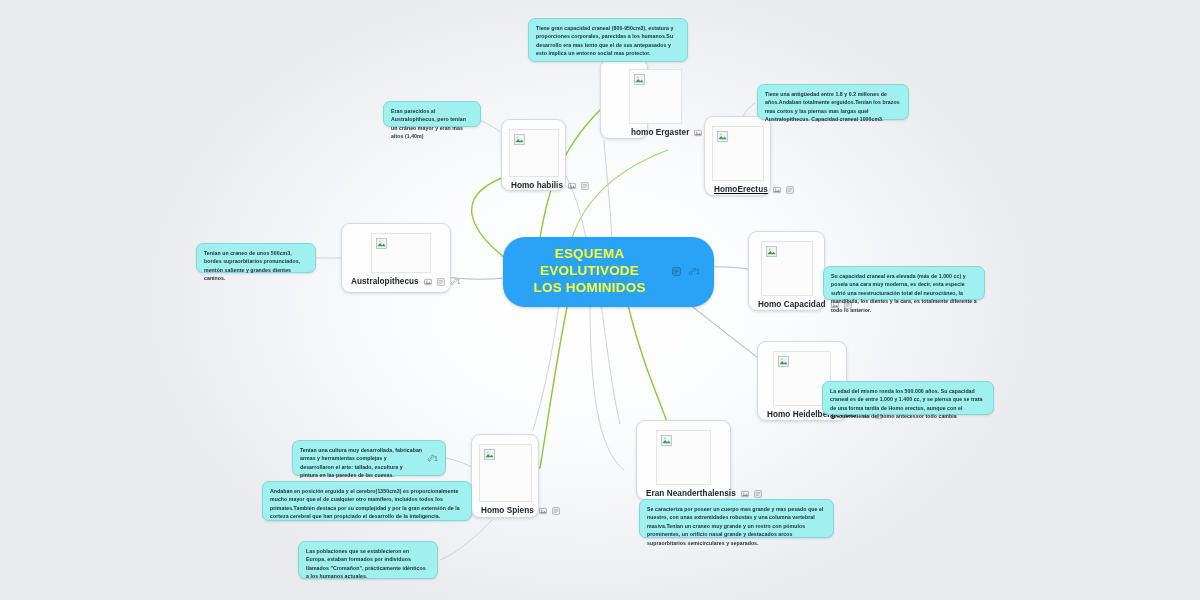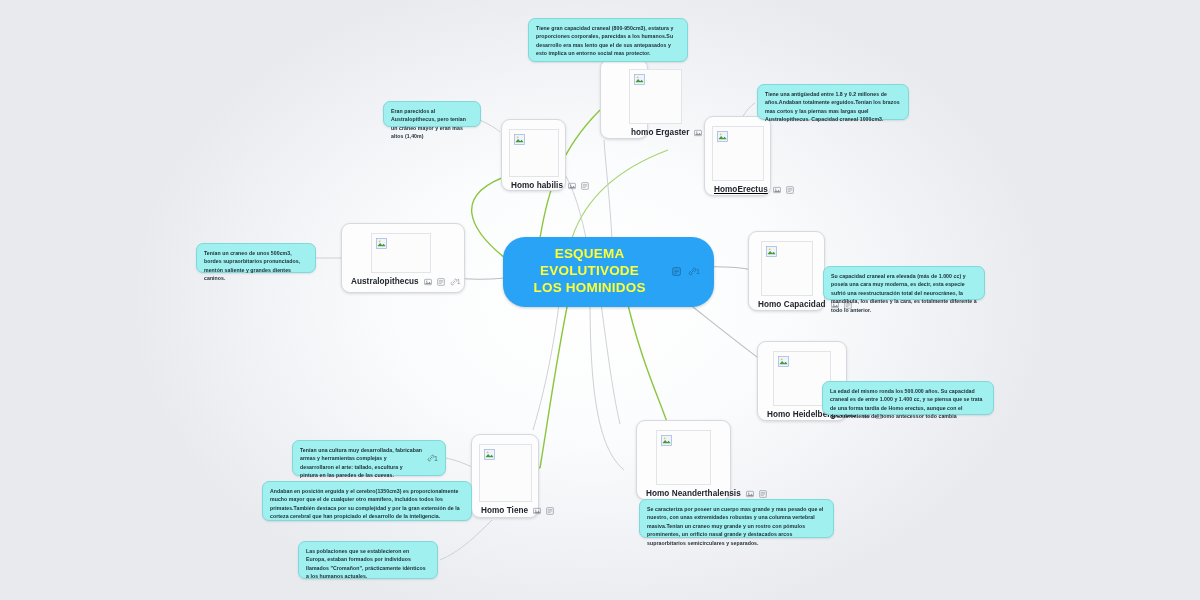--- a/index.html
+++ b/index.html
@@ -190,21 +190,21 @@
       </span>
       <span style="display:flex;align-items:center;gap:2px;">
         <svg class="ico" width="9" height="9" viewBox="0 0 12 12">
           <path d="M4.6 7.4L7.4 4.6M3.2 6l-1 1a1.9 1.9 0 002.7 2.7l1-1M8.8 6l1-1A1.9 1.9 0 107.1 2.3l-1 1" stroke="#0b3f63" stroke-width="1.1" fill="none" stroke-linecap="round"></path>
         </svg>
         <span class="icon-count" style="color:#0b3f63;">1</span>
       </span>
     </div>
   </div>
 
-  <div class="card" style="left:341px; top:223px; width:124px; height:70px;">
+  <div class="card" style="left:341px; top:223px; width:110px; height:70px;">
     <div class="thumb" style="width:60px; height:40px; margin-left:22px;">
       <svg class="broken-img" viewBox="0 0 12 12">
         <rect x="0.5" y="0.5" width="11" height="11" fill="#eef3ff" stroke="#9fb6d8" stroke-width="0.8"></rect>
         <path d="M1.5 9l3-3.5 2.2 2.4 1.6-1.6 2.2 2.7z" fill="#3f9c35"></path>
         <circle cx="4" cy="3.6" r="1" fill="#e8c33a"></circle>
       </svg>
     </div>
     <div class="card-foot">
       <span class="card-label">Australopithecus</span>
       <span class="card-icons">
@@ -373,21 +373,21 @@
 
   <div class="card" style="left:636px; top:420px; width:95px; height:80px;">
     <div class="thumb" style="width:55px; height:55px;">
       <svg class="broken-img" viewBox="0 0 12 12">
         <rect x="0.5" y="0.5" width="11" height="11" fill="#eef3ff" stroke="#9fb6d8" stroke-width="0.8"></rect>
         <path d="M1.5 9l3-3.5 2.2 2.4 1.6-1.6 2.2 2.7z" fill="#3f9c35"></path>
         <circle cx="4" cy="3.6" r="1" fill="#e8c33a"></circle>
       </svg>
     </div>
     <div class="card-foot">
-      <span class="card-label">Homo Neanderthalensis</span>
+      <span class="card-label">Eran Neanderthalensis</span>
       <span class="card-icons">
         <span>
           <svg class="ico" width="8" height="8" viewBox="0 0 12 12">
             <rect x="0.8" y="2" width="10.4" height="8" rx="1" fill="none" stroke="#4a5160" stroke-width="1"></rect>
             <circle cx="4" cy="4.8" r="1" fill="#4a5160"></circle>
             <path d="M1.4 9l3-3 2 2 2-2.2 2.4 3.2z" fill="#4a5160"></path>
           </svg>
         </span>
         <span>
           <svg class="ico" width="8" height="8" viewBox="0 0 12 12">
@@ -401,21 +401,21 @@
 
   <div class="card" style="left:471px; top:434px; width:68px; height:84px;">
     <div class="thumb" style="width:53px; height:58px;">
       <svg class="broken-img" viewBox="0 0 12 12">
         <rect x="0.5" y="0.5" width="11" height="11" fill="#eef3ff" stroke="#9fb6d8" stroke-width="0.8"></rect>
         <path d="M1.5 9l3-3.5 2.2 2.4 1.6-1.6 2.2 2.7z" fill="#3f9c35"></path>
         <circle cx="4" cy="3.6" r="1" fill="#e8c33a"></circle>
       </svg>
     </div>
     <div class="card-foot">
-      <span class="card-label">Homo Tiene</span>
+      <span class="card-label">Homo Spiens</span>
       <span class="card-icons">
         <span>
           <svg class="ico" width="8" height="8" viewBox="0 0 12 12">
             <rect x="0.8" y="2" width="10.4" height="8" rx="1" fill="none" stroke="#4a5160" stroke-width="1"></rect>
             <circle cx="4" cy="4.8" r="1" fill="#4a5160"></circle>
             <path d="M1.4 9l3-3 2 2 2-2.2 2.4 3.2z" fill="#4a5160"></path>
           </svg>
         </span>
         <span>
           <svg class="ico" width="8" height="8" viewBox="0 0 12 12">

